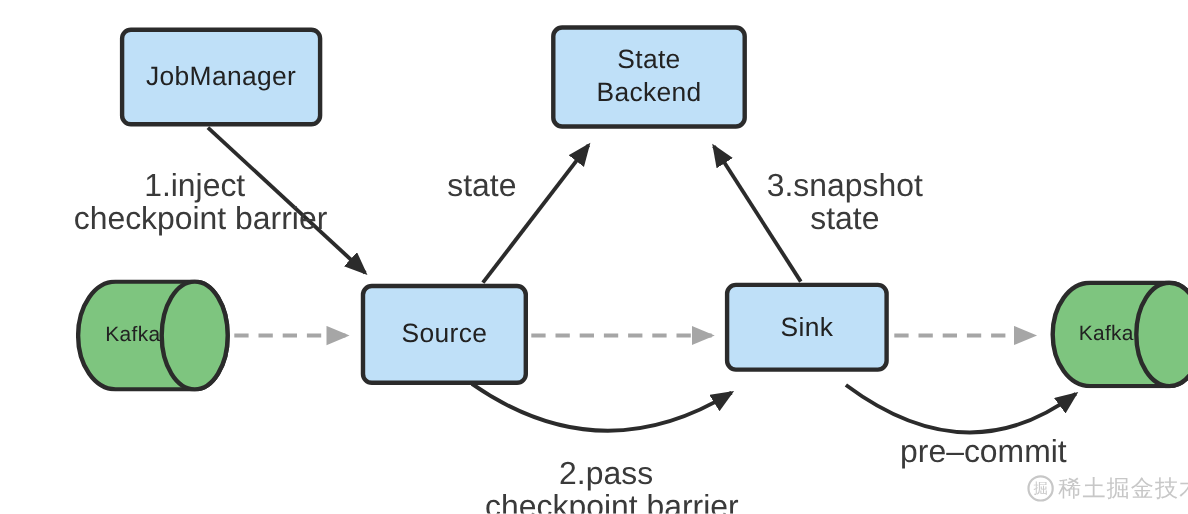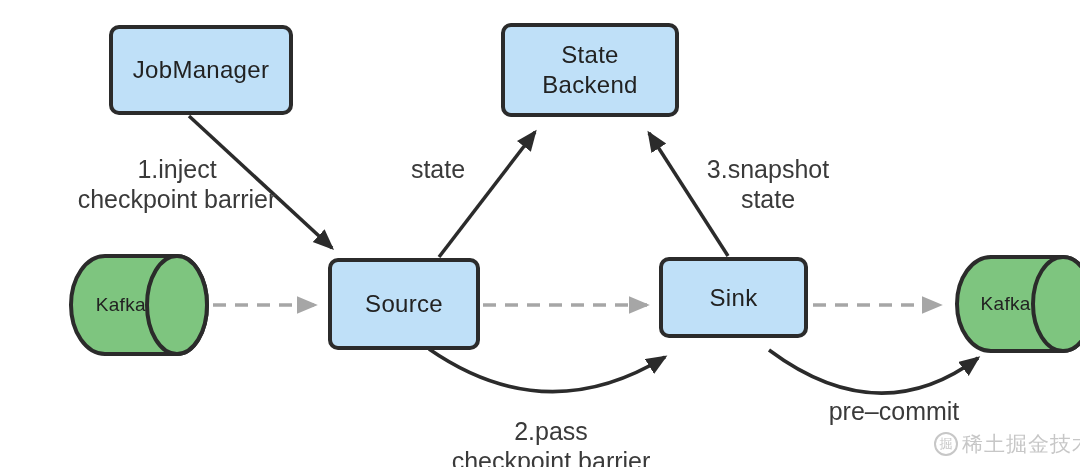--- a/index.html
+++ b/index.html
@@ -42,21 +42,21 @@
   .cyl svg{position:absolute;left:0;top:0;}
   .cyl-label{
     position:absolute;left:0;top:0;height:100%;width:74%;
     display:flex;align-items:center;justify-content:center;
     color:#222222;font-size:19px;letter-spacing:.3px;
   }
   .elabel{
     position:absolute;z-index:3;
     text-align:center;
     color:var(--label);
-    font-size:25px;
+    font-size:29px;
     line-height:30px;
   }
   .elabel span{display:block;white-space:nowrap;}
   .watermark{
     position:absolute;left:893px;top:430px;z-index:4;
     display:flex;align-items:center;gap:4px;
     color:var(--wm);
     font-size:21px;
     letter-spacing:1px;
     white-space:nowrap;

